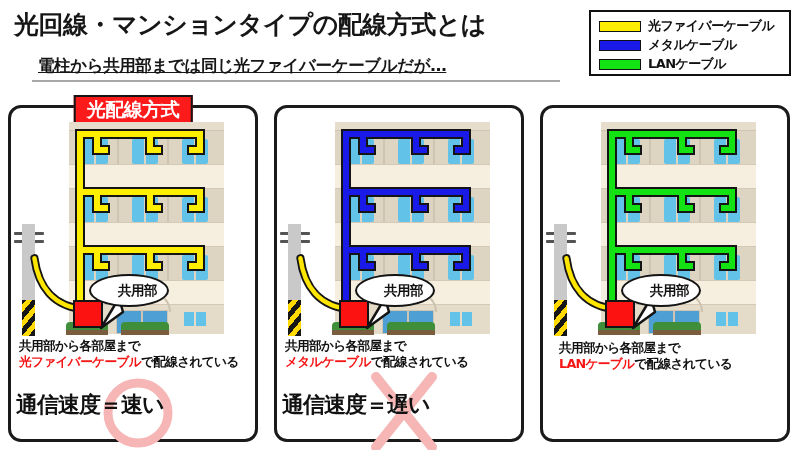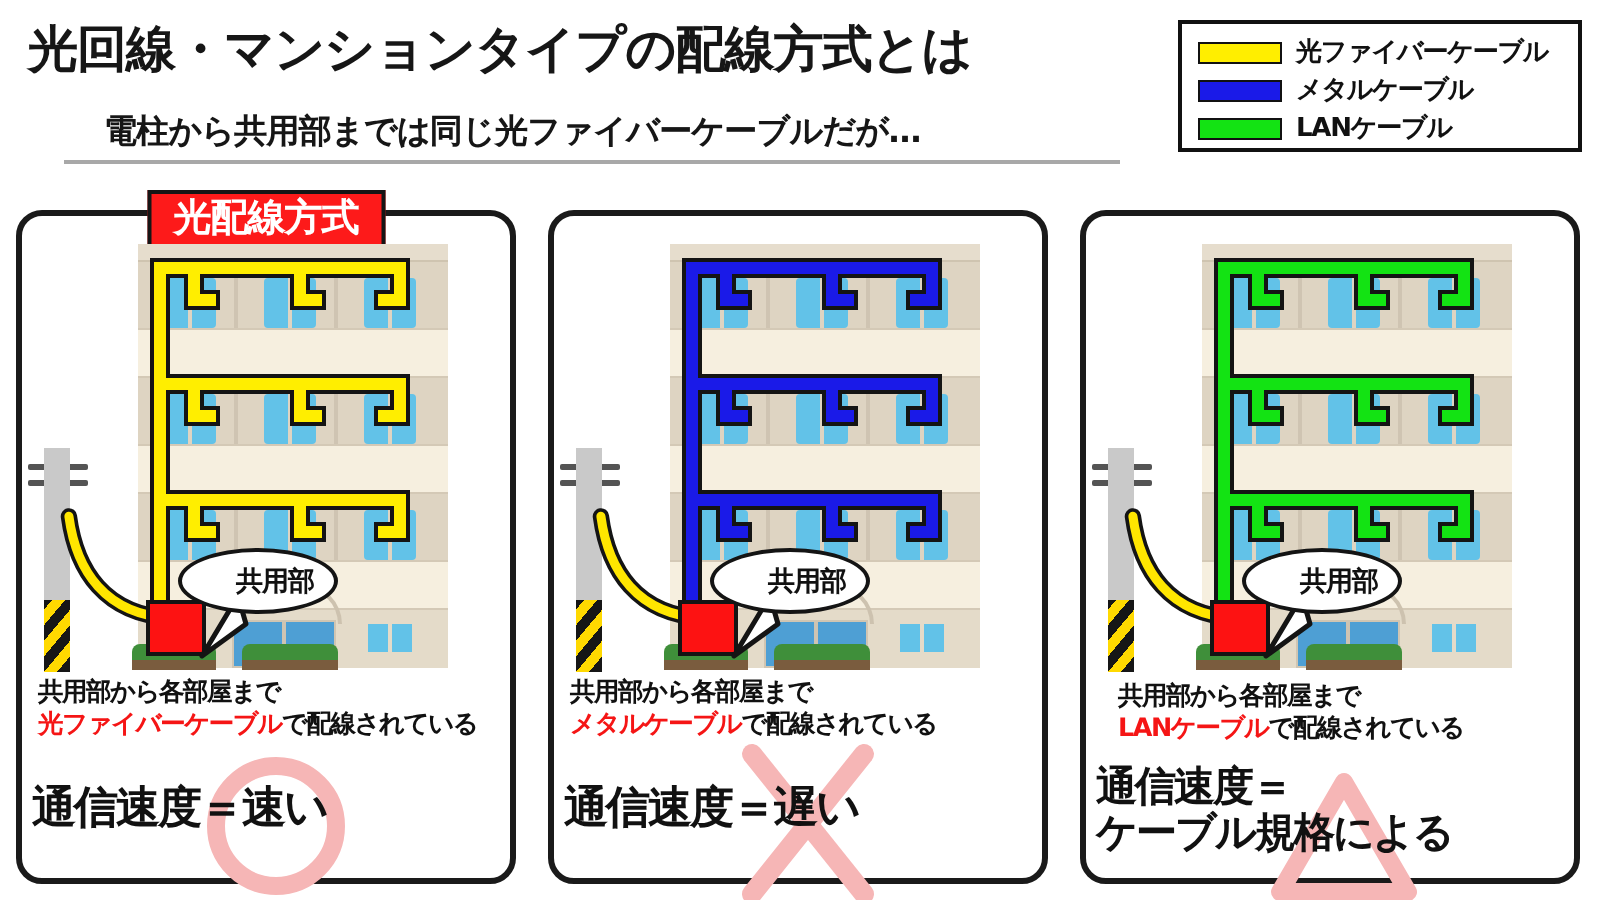--- a/index.html
+++ b/index.html
@@ -11,23 +11,23 @@
   }
   #root { position: relative; width: 800px; height: 450px; background: #fff; }
 
   
   .page-title {
     position: absolute; left: 14px; top: 8px;
     font-size: 25px; font-weight: bold; color: #161616;
     letter-spacing: -0.5px; white-space: nowrap;
   }
   .page-subtitle {
-    position: absolute; left: 52px; top: 55px;
+    position: absolute; left: 38px; top: 55px;
     font-size: 16.5px; font-weight: bold; color: #161616;
-    letter-spacing: -0.4px; white-space: nowrap;
+    letter-spacing: -0.4px; white-space: nowrap; text-decoration: underline;
   }
   .subtitle-rule {
     position: absolute; left: 32px; top: 80px;
     width: 528px; height: 2px; background: #a8a8a8;
   }
 
   
   .legend {
     position: absolute; left: 589px; top: 10px;
     width: 202px; height: 66px;
@@ -463,22 +463,15 @@
       <path d="M20 0 L2 30 L24 14 Z" fill="#fff" stroke="#141414" stroke-width="2.5" stroke-linejoin="round"></path>
     </svg>
     <div class="bubble">
       <span class="bubble-text">共用部</span>
     </div>
   </div>
     <div class="desc" style="top:232px; left:16px; width:228px">
       <span>共用部から各部屋まで</span><br>
       <span class="hl">LANケーブル</span><span>で配線されている</span>
     </div>
-    <div class="verdict-wrap" style="top:274px">
-      <div class="mark" style="left: 86px; top: 2px;"><svg width="76" height="68" viewBox="0 0 76 68">
-            <path d="M38 7 L70 62 L6 62 Z" fill="none" stroke="#f6b6b6" stroke-width="9" stroke-linejoin="round"></path>
-          </svg></div>
-      <div class="verdict small">通信速度＝</div>
-      <div class="verdict small">ケーブル規格による</div>
-    </div>
   </div>
 
 </div>
 
 </body></html>

